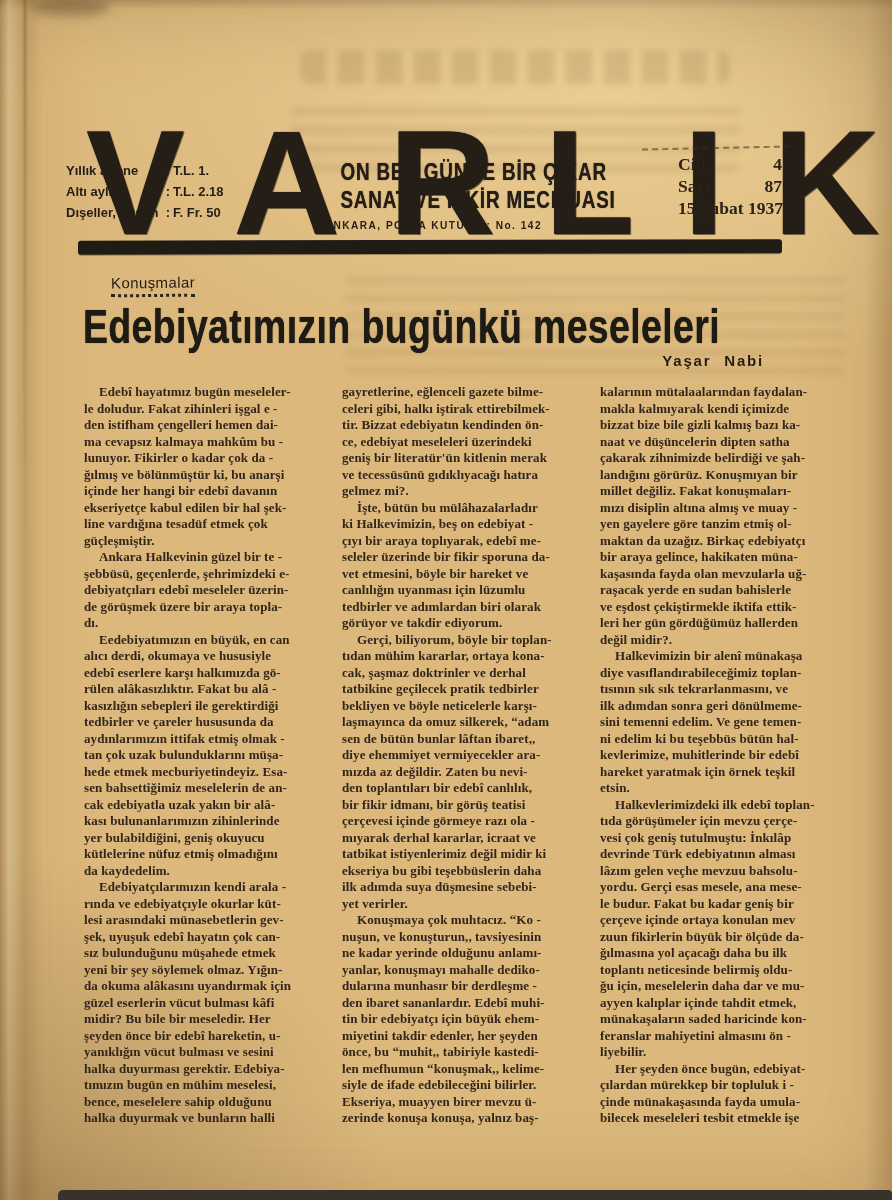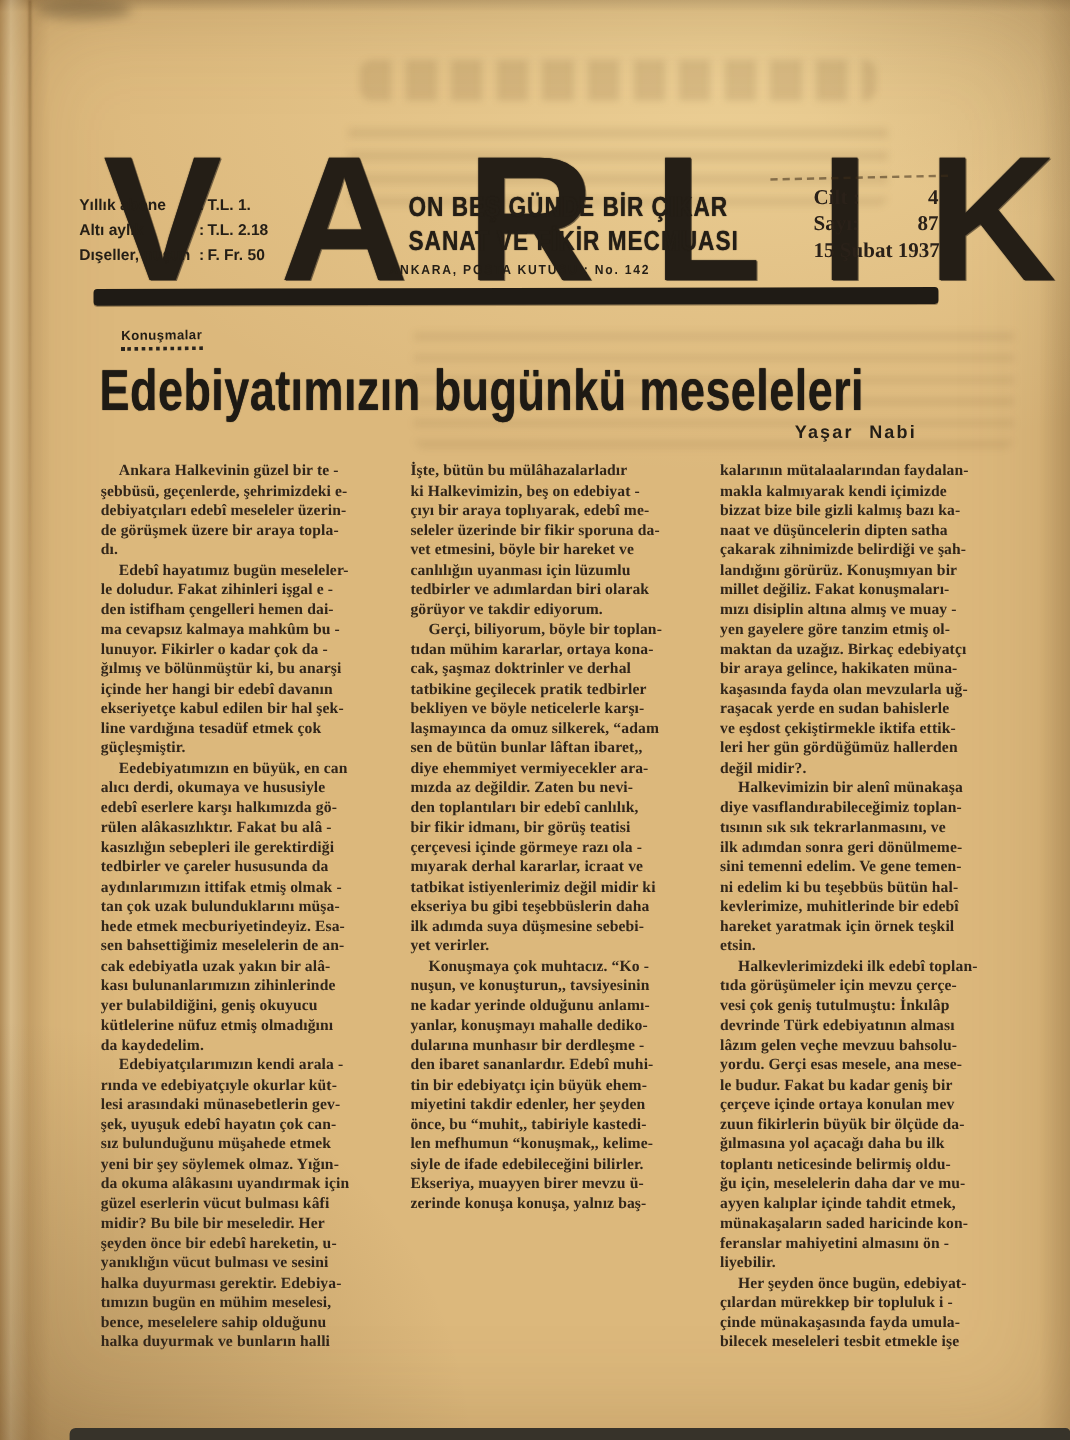--- a/index.html
+++ b/index.html
@@ -59,21 +59,21 @@
   .subtitle-small{margin-top:5px;font-size:11px;font-weight:bold;letter-spacing:1.6px;transform:scaleX(.92);transform-origin:center;white-space:nowrap;}
   .issue{position:absolute;left:650px;top:153px;width:122px;color:#2a2119;
     font-family:"Liberation Serif",serif;font-weight:bold;font-size:17.5px;line-height:22px;margin-left:28px;}
   .issue-dash{position:absolute;left:642px;top:147px;width:148px;border-top:2px dashed rgba(62,46,26,.55);transform:rotate(-1.2deg);}
   .issue-row{display:flex;justify-content:space-between;padding-right:18px;}
   .issue-date{white-space:nowrap;}
   
   .rule{position:absolute;left:78px;top:240px;width:704px;height:14px;background:var(--color-rule);
     border-radius:3px;transform:rotate(-.12deg);box-shadow:0 1px 0 rgba(60,45,25,.4);}
   .section-label{
-    position:absolute;left:101px;top:274px;font-size:11px;font-weight:bold;color:#221c15;
+    position:absolute;left:111px;top:274px;font-size:15px;font-weight:normal;color:#221c15;
     padding-bottom:3px;border-bottom:3px dotted #2a241c;transform:rotate(-.6deg);letter-spacing:.4px;
   }
   .headline{
     position:absolute;left:83px;top:299px;margin:0;white-space:nowrap;
     font-size:48px;font-weight:bold;color:#1e1a14;letter-spacing:.5px;
     transform:scaleX(.78);transform-origin:left center;
     text-shadow:0 0 1px #1e1a14;
   }
   .byline{
     position:absolute;right:128px;top:352px;font-size:15px;font-weight:bold;color:#241e16;
@@ -168,35 +168,35 @@
   <div class="rule"></div>
 
   <div class="section-label">Konuşmalar</div>
 
   <h2 class="headline">Edebiyatımızın  bugünkü meseleleri</h2>
 
   <div class="byline">Yaşar Nabi</div>
 
   <div class="columns">
     <div class="column">
-        <p class="para">Ankara Halkevinin güzel bir te -
-şebbüsü, geçenlerde, şehrimizdeki e-
-debiyatçıları edebî meseleler üzerin-
-de görüşmek üzere bir araya topla-
-dı.</p>
         <p class="para">Edebî hayatımız bugün meseleler-
 le doludur. Fakat zihinleri işgal e -
 den istifham çengelleri hemen dai-
 ma cevapsız kalmaya mahkûm bu -
 lunuyor. Fikirler o kadar çok da -
 ğılmış ve bölünmüştür ki, bu anarşi
 içinde her hangi bir edebî davanın
 ekseriyetçe kabul edilen bir hal şek-
 line vardığına tesadüf etmek  çok
 güçleşmiştir.</p>
+        <p class="para">Ankara Halkevinin güzel bir te -
+şebbüsü, geçenlerde, şehrimizdeki e-
+debiyatçıları edebî meseleler üzerin-
+de görüşmek üzere bir araya topla-
+dı.</p>
         <p class="para">Eedebiyatımızın en büyük, en can
 alıcı derdi, okumaya ve hususiyle
 edebî eserlere karşı halkımızda gö-
 rülen alâkasızlıktır. Fakat bu alâ -
 kasızlığın sebepleri ile gerektirdiği
 tedbirler ve çareler hususunda da
 aydınlarımızın ittifak etmiş olmak -
 tan çok uzak bulunduklarını müşa-
 hede etmek mecburiyetindeyiz. Esa-
 sen bahsettiğimiz meselelerin de an-
@@ -215,20 +215,27 @@
 güzel eserlerin vücut bulması kâfi
 midir? Bu bile bir meseledir. Her
 şeyden önce bir edebî hareketin, u-
 yanıklığın vücut bulması ve sesini
 halka duyurması gerektir. Edebiya-
 tımızın bugün en mühim meselesi,
 bence, meselelere sahip olduğunu
 halka duyurmak ve bunların halli</p>
       </div>
     <div class="column cont">
+        <p class="para">gayretlerine, eğlenceli gazete bilme-
+celeri gibi, halkı iştirak ettirebilmek-
+tir. Bizzat edebiyatın kendinden ön-
+ce, edebiyat meseleleri üzerindeki
+geniş bir literatür'ün kitlenin merak
+ve tecessüsünü gıdıklıyacağı hatıra
+gelmez mi?.</p>
         <p class="para">İşte, bütün bu mülâhazalarladır
 ki Halkevimizin, beş on edebiyat -
 çıyı bir araya toplıyarak, edebî me-
 seleler üzerinde bir fikir sporuna da-
 vet etmesini, böyle bir hareket ve
 canlılığın uyanması için lüzumlu
 tedbirler ve adımlardan biri olarak
 görüyor ve takdir ediyorum.</p>
         <p class="para">Gerçi, biliyorum, böyle bir toplan-
 tıdan mühim kararlar, ortaya kona-

